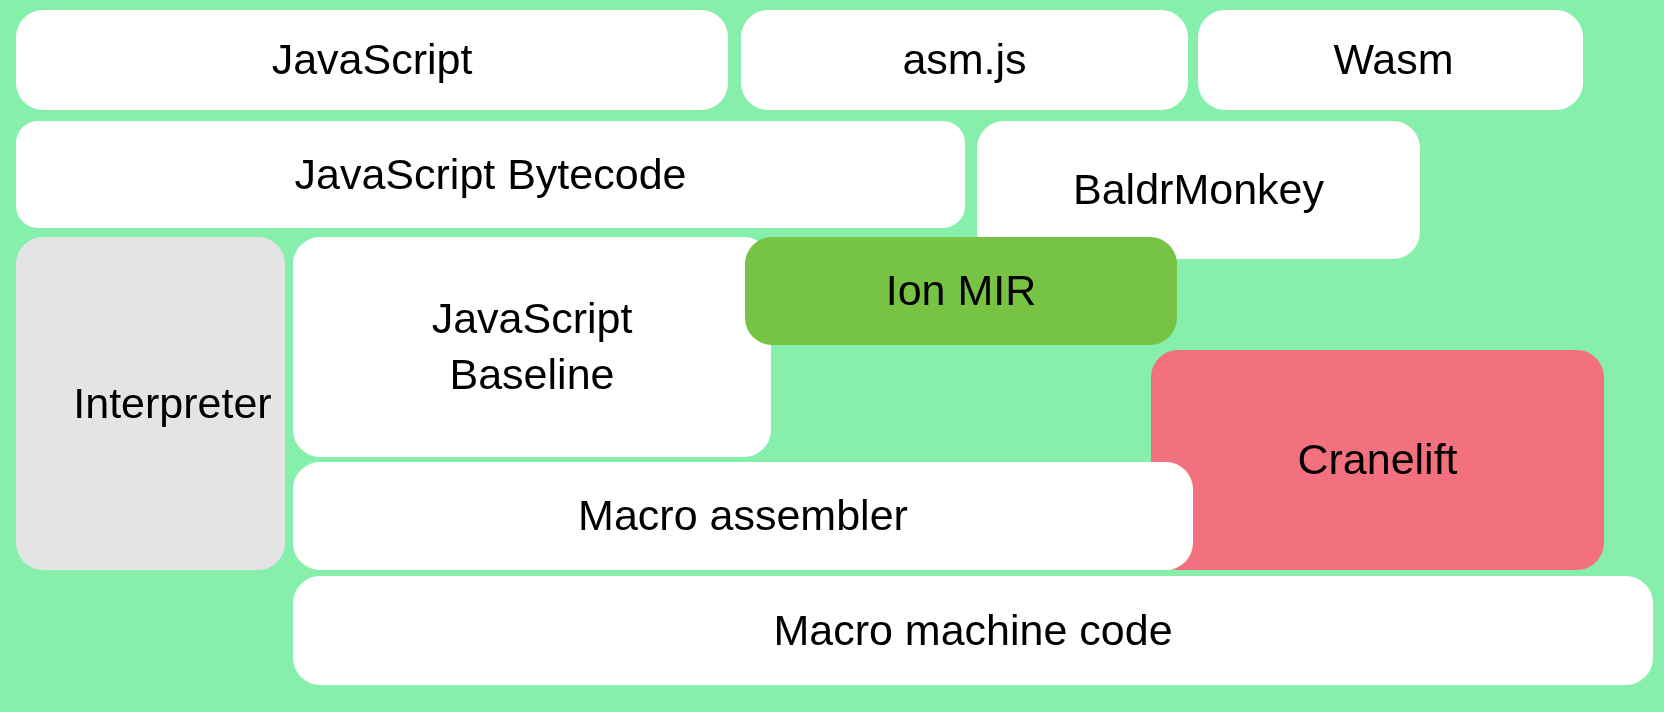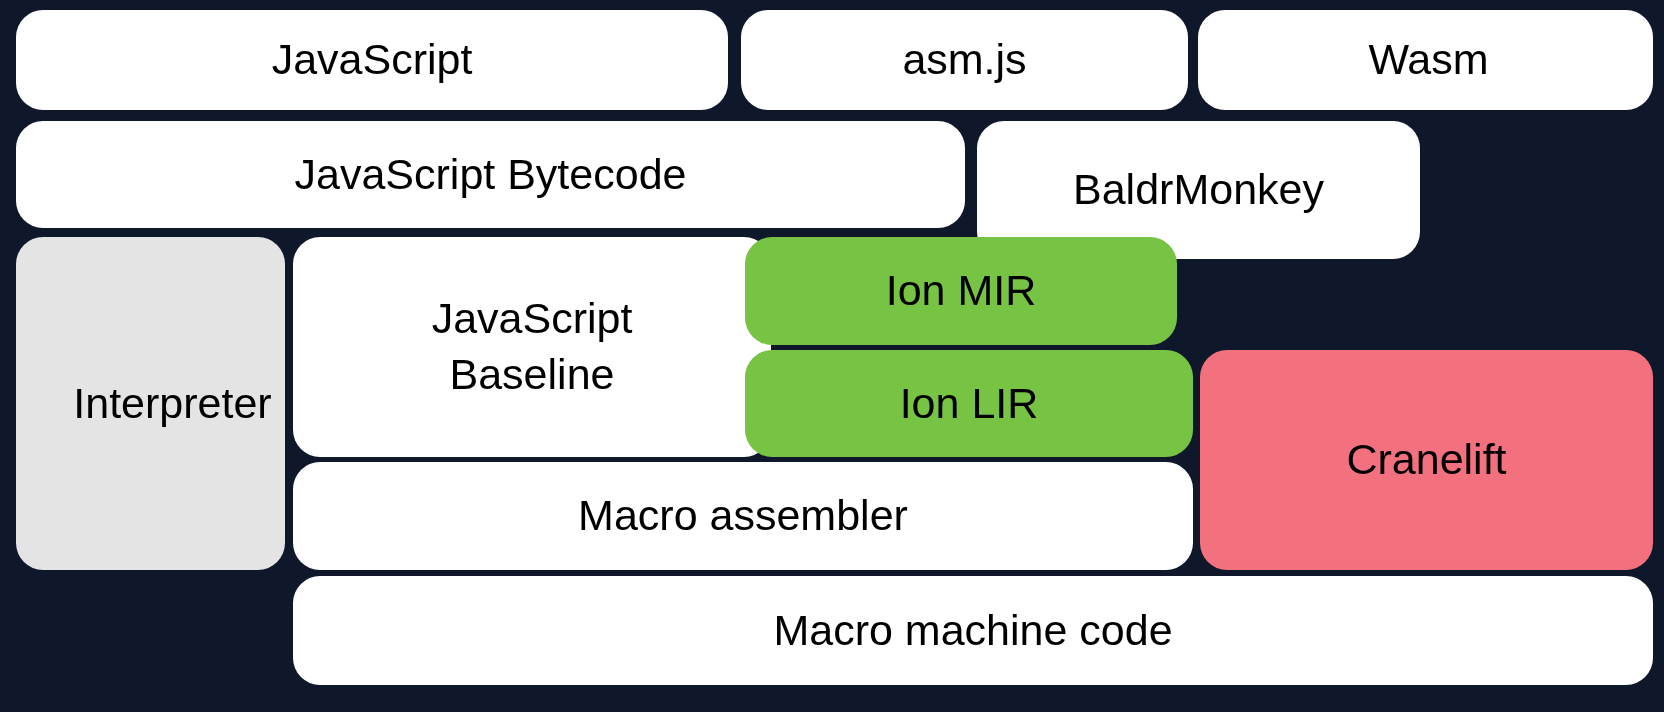--- a/index.html
+++ b/index.html
@@ -4,21 +4,21 @@
 <style>
   html, body {
     margin: 0;
     padding: 0;
     background: #000000;
   }
   .canvas {
     position: relative;
     width: 1664px;
     height: 712px;
-    background: #0f172a;
+    background: #86efac;
     overflow: hidden;
     font-family: "Liberation Sans", "DejaVu Sans", sans-serif;
   }
   .box {
     position: absolute;
     display: flex;
     align-items: center;
     justify-content: center;
     border-radius: 27px;
     font-size: 43px;
@@ -27,28 +27,28 @@
     text-align: center;
     box-sizing: border-box;
   }
   .c-white { background: #ffffff; }
   .c-gray  { background: #e4e4e4; padding-left: 44px; }
   .c-green { background: #77c344; }
   .c-pink  { background: #f3707f; }
 
   .b-javascript { left: 16px;   top: 10px;  width: 712px;  height: 100px; }
   .b-asmjs      { left: 741px;  top: 10px;  width: 447px;  height: 100px; }
-  .b-wasm       { left: 1198px; top: 10px;  width: 455px;  height: 100px; padding-left: 6px; }
-  .b-bytecode   { left: 16px;   top: 121px; width: 949px;  height: 107px; }
+  .b-wasm       { left: 1198px; top: 10px;  width: 385px;  height: 100px; padding-left: 6px; }
+  .b-bytecode   { left: 16px;   top: 121px; width: 949px;  height: 107px; border-radius: 22px; }
   .b-baldr      { left: 977px;  top: 121px; width: 443px;  height: 138px; }
   .b-interp     { left: 16px;   top: 237px; width: 269px;  height: 333px; }
   .b-baseline   { left: 293px;  top: 237px; width: 478px;  height: 220px; }
   .b-ionmir     { left: 745px;  top: 237px; width: 432px;  height: 108px; }
   .b-ionlir     { left: 745px;  top: 350px; width: 448px;  height: 107px; }
-  .b-cranelift  { left: 1200px; top: 350px; width: 453px;  height: 220px; }
+  .b-cranelift  { left: 1151px; top: 350px; width: 453px;  height: 220px; }
   .b-macro      { left: 293px;  top: 462px; width: 900px;  height: 108px; }
   .b-native     { left: 293px;  top: 576px; width: 1360px; height: 109px; }
 
   .b-baseline .wrap {
     display: inline-block;
     max-width: 260px; 
     text-align: center;
   }
 </style>
 </head>
@@ -67,21 +67,20 @@
   <div class="box c-white b-baldr">BaldrMonkey</div>
 
   <div class="box c-gray b-interp">Interpreter</div>
 
   <div class="box c-white b-baseline">
     <span class="wrap">JavaScript Baseline</span>
   </div>
 
   <div class="box c-green b-ionmir">Ion MIR</div>
 
-  <div class="box c-green b-ionlir">Ion LIR</div>
 
   <div class="box c-pink b-cranelift">Cranelift</div>
 
   <div class="box c-white b-macro">Macro assembler</div>
 
   <div class="box c-white b-native">Macro machine code</div>
 
 </div>
 
 </body></html>

